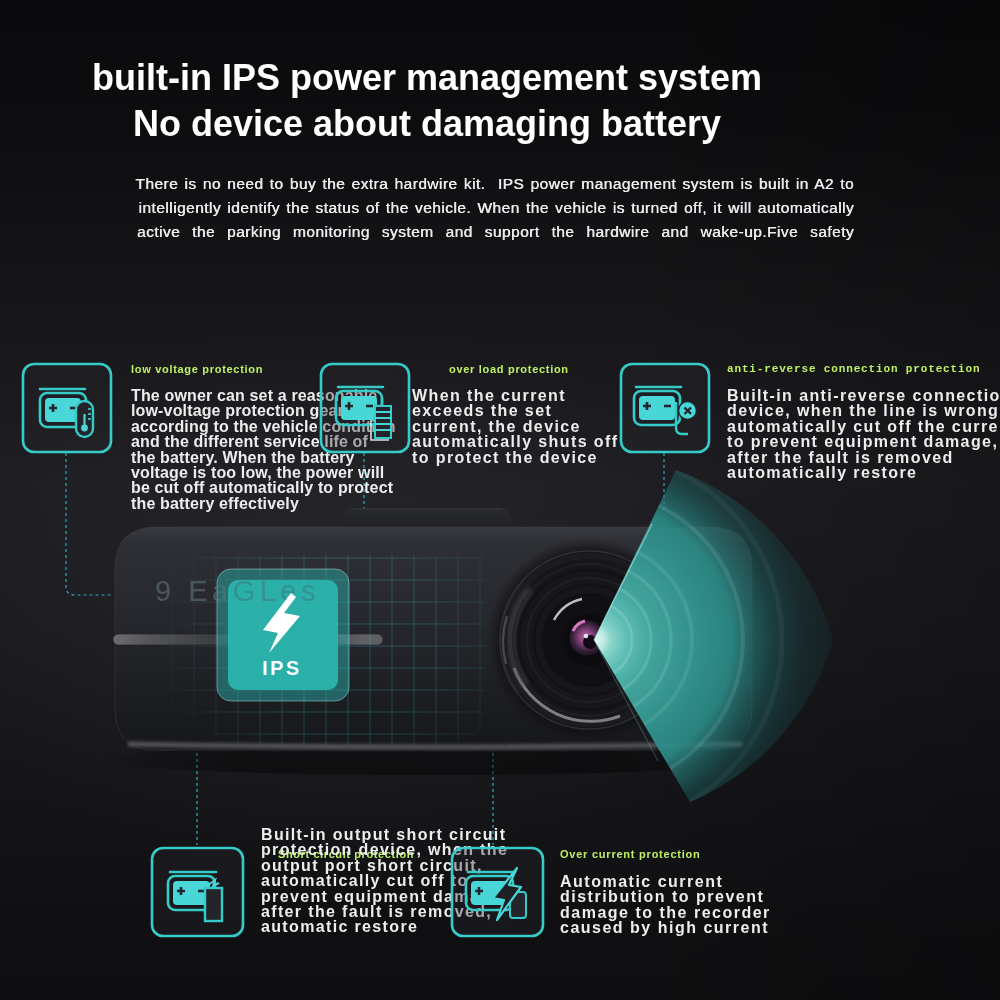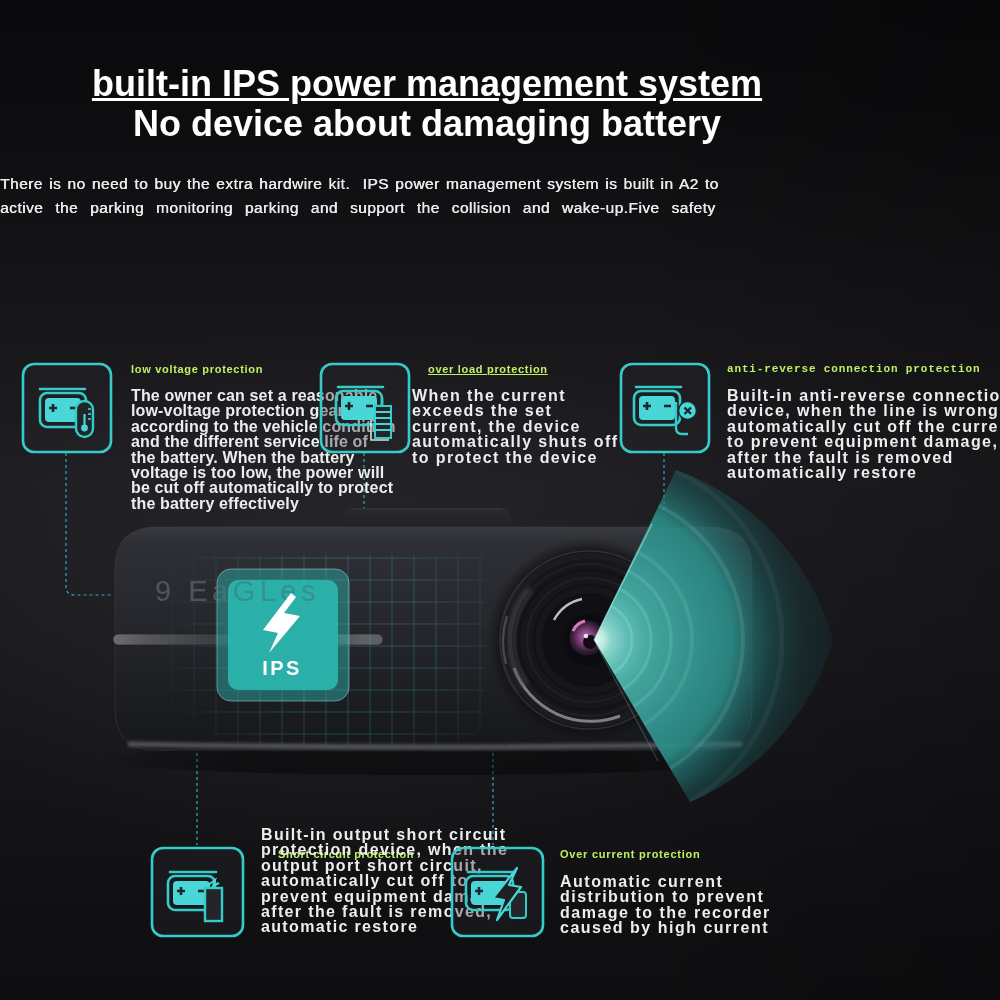--- a/index.html
+++ b/index.html
@@ -8,45 +8,46 @@
     background:#0e0e11;}
   .bg1{position:absolute;inset:0;
     background:linear-gradient(180deg,#0a0a0c 0%,#0d0d0f 12%,#161619 30%,#1e1e22 48%,#1b1b1f 62%,#151518 78%,#101013 92%,#0e0e10 100%);}
   .bg2{position:absolute;inset:0;
     background:radial-gradient(ellipse 600px 400px at 34% 60%, rgba(70,72,80,0.20), rgba(70,72,80,0.0) 70%);}
   .bg3{position:absolute;inset:0;
     background:linear-gradient(90deg, rgba(0,0,0,0) 62%, rgba(0,0,0,0.22) 100%);}
   .h1{position:absolute;left:0;width:854px;text-align:center;color:#fff;
     font-weight:bold;font-size:36px;letter-spacing:0px;white-space:nowrap;}
   .para{position:absolute;left:0px;top:172px;width:854px;color:#e9eaeb;
-    font-size:15.5px;line-height:24px;font-weight:normal;text-align:left;
+    font-size:15.5px;line-height:24px;font-weight:normal;text-align:right;
     letter-spacing:0.45px;word-spacing:1.5px;text-shadow:0.4px 0 0 #e9eaeb;}
   .para .ln{white-space:nowrap;}
   .feat-h{position:absolute;color:#bef264;font-weight:bold;font-size:11px;letter-spacing:0.7px;white-space:nowrap;}
   .feat-t{position:absolute;color:#eceded;font-weight:bold;font-size:16px;line-height:15.4px;white-space:nowrap;}
   svg{position:absolute;}
 </style>
 </head>
 <body>
 <div class="bg1"></div>
 <div class="bg2"></div>
 <div class="bg3"></div>
 
-<div class="h1" style="top:63px;text-decoration:underline;">built-in IPS power management system</div>
+<div class="h1" style="top:57px;">built-in IPS power management system</div>
 <div class="h1" style="top:103px;">No device about damaging battery</div>
 
 <div class="para">
   <div class="ln">There is no need to buy the extra hardwire kit.&nbsp; IPS power management system is built in A2 to</div>
-  <div class="ln" style="word-spacing:7.2px;">active the parking monitoring parking and support the collision and wake-up.Five safety</div>
+  <div class="ln">intelligently identify the status of the vehicle. When the vehicle is turned off, it will automatically</div>
+  <div class="ln" style="word-spacing:7.2px;">active the parking monitoring system and support the hardwire and wake-up.Five safety</div>
 </div>
 
 <div class="feat-h" style="left:131px;top:363px;">low voltage protection</div>
 <div class="feat-t" style="left:131px;top:388px;letter-spacing:0.15px;">The owner can set a reasonable<br>low-voltage protection gear<br>according to the vehicle condition<br>and the different service life of<br>the battery. When the battery<br>voltage is too low, the power will<br>be cut off automatically to protect<br>the battery effectively</div>
 
-<div class="feat-h" style="left:428px;top:363px;text-decoration:underline;">over load protection</div>
+<div class="feat-h" style="left:449px;top:363px;">over load protection</div>
 <div class="feat-t" style="left:412px;top:388px;letter-spacing:1.4px;">When the current<br>exceeds the set<br>current, the device<br>automatically shuts off<br>to protect the device</div>
 
 <div class="feat-h" style="left:727px;top:363px;letter-spacing:0.85px;font-family:Liberation Mono, monospace;">anti-reverse connection protection</div>
 <div class="feat-t" style="left:727px;top:388px;letter-spacing:1.4px;">Built-in anti-reverse connection<br>device, when the line is wrong,<br>automatically cut off the current<br>to prevent equipment damage,<br>after the fault is removed<br>automatically restore</div>
 
 <div class="feat-h" style="left:278px;top:848px;letter-spacing:0.6px;">Short circuit protection</div>
 <div class="feat-t" style="left:261px;top:827px;letter-spacing:1.35px;">Built-in output short circuit<br>protection device, when the<br>output port short circuit,<br>automatically cut off to<br>prevent equipment damage,<br>after the fault is removed,<br>automatic restore</div>
 
 <div class="feat-h" style="left:560px;top:848px;letter-spacing:0.77px;text-align:right;">Over current protection</div>
 <div class="feat-t" style="left:560px;top:874px;letter-spacing:1.5px;">Automatic current<br>distribution to prevent<br>damage to the recorder<br>caused by high current</div>

